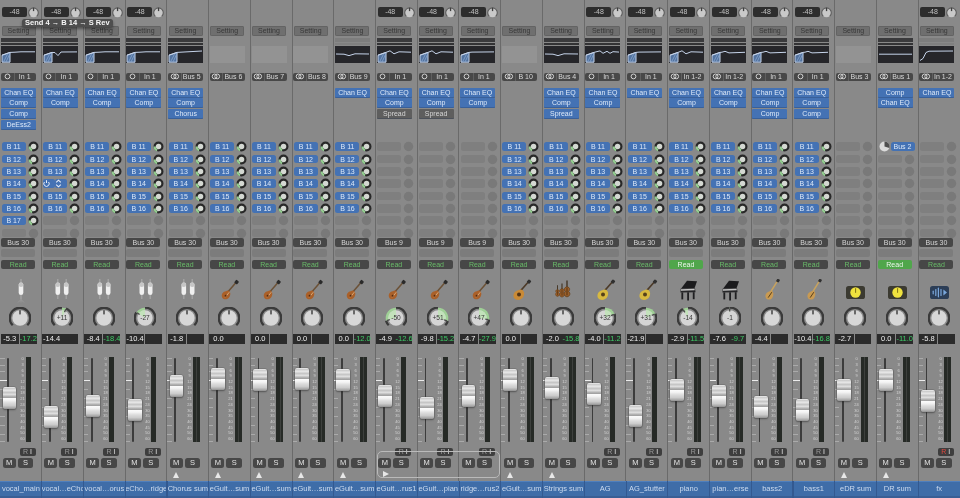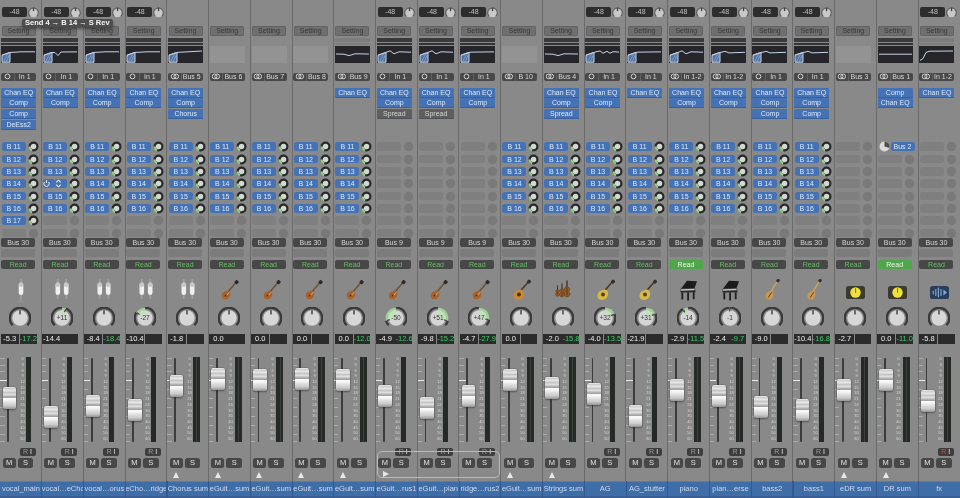--- a/index.html
+++ b/index.html
@@ -2048,21 +2048,21 @@
         <path d="M3.7,18.3 A10.3,10.3 0 0 1 11,0.7" fill="none" stroke="#3a3a3a" stroke-width="2.3"></path>
         <path d="M20.52,7.06 A10.3,10.3 0 0 1 18.28,18.28" fill="none" stroke="#3a3a3a" stroke-width="2.3"></path>
         <path d="M11,11 L11,0.7 A10.3,10.3 0 0 1 20.52,7.06 Z" fill="#9fd096"></path>
         <circle cx="11" cy="11" r="7.7" fill="#d5d5d5"></circle>
         <path d="M11,11 L11,3.3 A7.7,7.7 0 0 1 18.11,8.05 Z" fill="#c3e2bb"></path>
         <text x="11" y="13.3" font-size="6.6" font-family="Liberation Sans" fill="#363636" text-anchor="middle">+32</text>
         <line x1="16.91" y1="8.55" x2="19.87" y2="7.33" stroke="#4a4a4a" stroke-width="1.3"></line>
       </svg>
     </div>
 <div class="ab" style="left:0.7px;top:334px;width:18.3px;height:10px;background:#2b2b2b;color:#f0f0f0;font-size:7.5px;line-height:10px;text-align:center;">-4.0</div>
-<div class="ab" style="left:19.8px;top:334px;width:16.8px;height:10px;background:#2b2b2b;color:#3ecc67;font-size:7.5px;line-height:10px;text-align:center;">-13.5</div>
+<div class="ab" style="left:19.8px;top:334px;width:16.8px;height:10px;background:#2b2b2b;color:#3ecc67;font-size:7.5px;line-height:10px;text-align:center;">-11.2</div>
 <div class="tick" style="left:0;top:358.0px;width:4.5px;"></div>
 <div class="tick" style="left:0;top:364.5px;width:4.5px;"></div>
 <div class="tick" style="left:0;top:371.0px;width:4.5px;"></div>
 <div class="tick" style="left:0;top:379.8px;width:6.5px;background:#ececec;height:1.2px;"></div>
 <div class="tick" style="left:0;top:389.0px;width:4.5px;"></div>
 <div class="tick" style="left:0;top:398.0px;width:4.5px;"></div>
 <div class="tick" style="left:0;top:407.0px;width:4.5px;"></div>
 <div class="tick" style="left:0;top:416.0px;width:4.5px;"></div>
 <div class="tick" style="left:0;top:425.0px;width:4.5px;"></div>
 <div class="tick" style="left:0;top:433.5px;width:4.5px;"></div>
@@ -2488,21 +2488,21 @@
       <svg width="22" height="22" viewBox="0 0 22 22">
         <path d="M11,0.7 A10.3,10.3 0 0 1 18.3,18.3" fill="none" stroke="#3a3a3a" stroke-width="2.3"></path>
         <path d="M3.72,18.28 A10.3,10.3 0 0 1 10.62,0.71" fill="none" stroke="#3a3a3a" stroke-width="2.3"></path>
         <path d="M11,11 L11,0.7 A10.3,10.3 0 0 0 10.62,0.71 Z" fill="#9fd096"></path>
         <circle cx="11" cy="11" r="7.7" fill="#d5d5d5"></circle>
         <path d="M11,11 L11,3.3 A7.7,7.7 0 0 0 10.72,3.31 Z" fill="#c3e2bb"></path>
         <text x="11" y="13.3" font-size="6.6" font-family="Liberation Sans" fill="#363636" text-anchor="middle">-1</text>
         <line x1="10.76" y1="4.60" x2="10.65" y2="1.41" stroke="#4a4a4a" stroke-width="1.3"></line>
       </svg>
     </div>
-<div class="ab" style="left:0.7px;top:334px;width:18.3px;height:10px;background:#2b2b2b;color:#f0f0f0;font-size:7.5px;line-height:10px;text-align:center;">-2.4</div>
+<div class="ab" style="left:0.7px;top:334px;width:18.3px;height:10px;background:#2b2b2b;color:#f0f0f0;font-size:7.5px;line-height:10px;text-align:center;">-7.6</div>
 <div class="ab" style="left:19.8px;top:334px;width:16.8px;height:10px;background:#2b2b2b;color:#3ecc67;font-size:7.5px;line-height:10px;text-align:center;">-9.7</div>
 <div class="tick" style="left:0;top:358.0px;width:4.5px;"></div>
 <div class="tick" style="left:0;top:364.5px;width:4.5px;"></div>
 <div class="tick" style="left:0;top:371.0px;width:4.5px;"></div>
 <div class="tick" style="left:0;top:379.8px;width:6.5px;background:#ececec;height:1.2px;"></div>
 <div class="tick" style="left:0;top:389.0px;width:4.5px;"></div>
 <div class="tick" style="left:0;top:398.0px;width:4.5px;"></div>
 <div class="tick" style="left:0;top:407.0px;width:4.5px;"></div>
 <div class="tick" style="left:0;top:416.0px;width:4.5px;"></div>
 <div class="tick" style="left:0;top:425.0px;width:4.5px;"></div>
@@ -2631,21 +2631,21 @@
         <line x1="8.2" y1="18.6" x2="11.8" y2="13.2" stroke="#4a3414" stroke-width="0.9"></line>
       </svg>
     </div>
 <div class="ab" style="left:9.3px;top:307px;">
       <svg width="22" height="22" viewBox="0 0 22 22">
         <path d="M3.7,18.3 A10.3,10.3 0 1 1 18.3,18.3" fill="none" stroke="#3a3a3a" stroke-width="2.3"></path>
         <circle cx="11" cy="11" r="7.7" fill="#d7d7d7"></circle>
         <rect x="10.3" y="3.2" width="1.4" height="4.2" fill="#3a3a3a"></rect>
       </svg>
     </div>
-<div class="ab" style="left:0.7px;top:334px;width:18.3px;height:10px;background:#2b2b2b;color:#f0f0f0;font-size:7.5px;line-height:10px;text-align:center;">-9.0</div>
+<div class="ab" style="left:0.7px;top:334px;width:18.3px;height:10px;background:#2b2b2b;color:#f0f0f0;font-size:7.5px;line-height:10px;text-align:center;">-4.4</div>
 <div class="ab" style="left:19.8px;top:334px;width:16.8px;height:10px;background:#2b2b2b;color:#3ecc67;font-size:7.5px;line-height:10px;text-align:center;"></div>
 <div class="tick" style="left:0;top:358.0px;width:4.5px;"></div>
 <div class="tick" style="left:0;top:364.5px;width:4.5px;"></div>
 <div class="tick" style="left:0;top:371.0px;width:4.5px;"></div>
 <div class="tick" style="left:0;top:379.8px;width:6.5px;background:#ececec;height:1.2px;"></div>
 <div class="tick" style="left:0;top:389.0px;width:4.5px;"></div>
 <div class="tick" style="left:0;top:398.0px;width:4.5px;"></div>
 <div class="tick" style="left:0;top:407.0px;width:4.5px;"></div>
 <div class="tick" style="left:0;top:416.0px;width:4.5px;"></div>
 <div class="tick" style="left:0;top:425.0px;width:4.5px;"></div>

